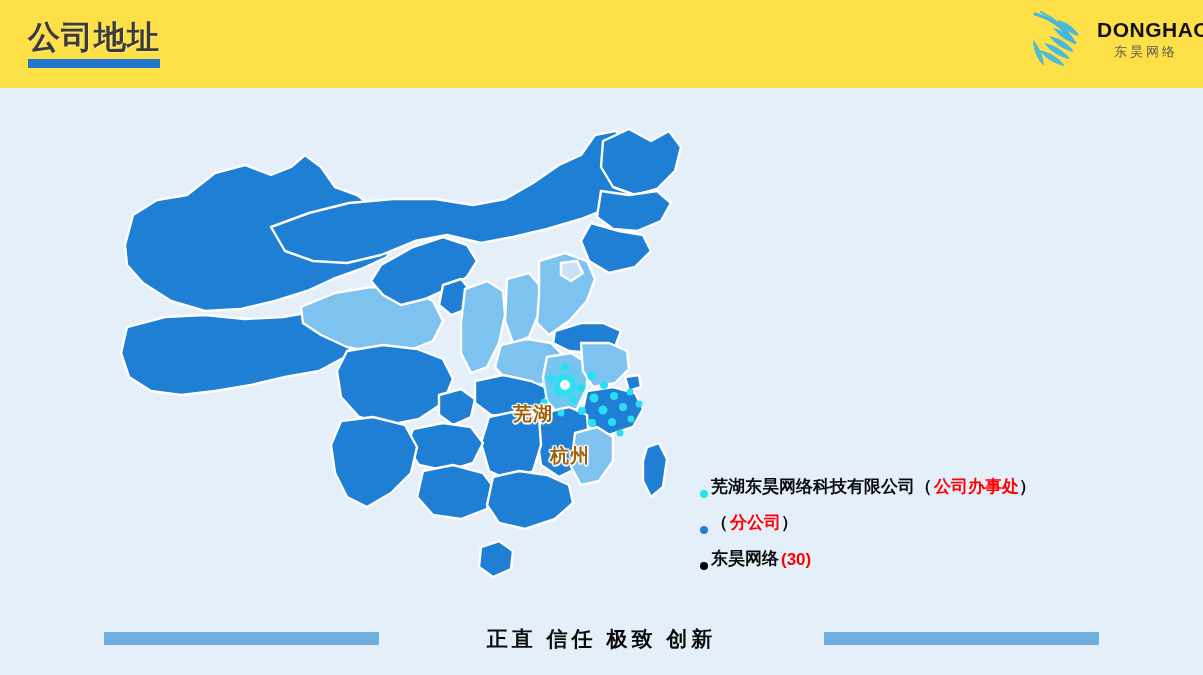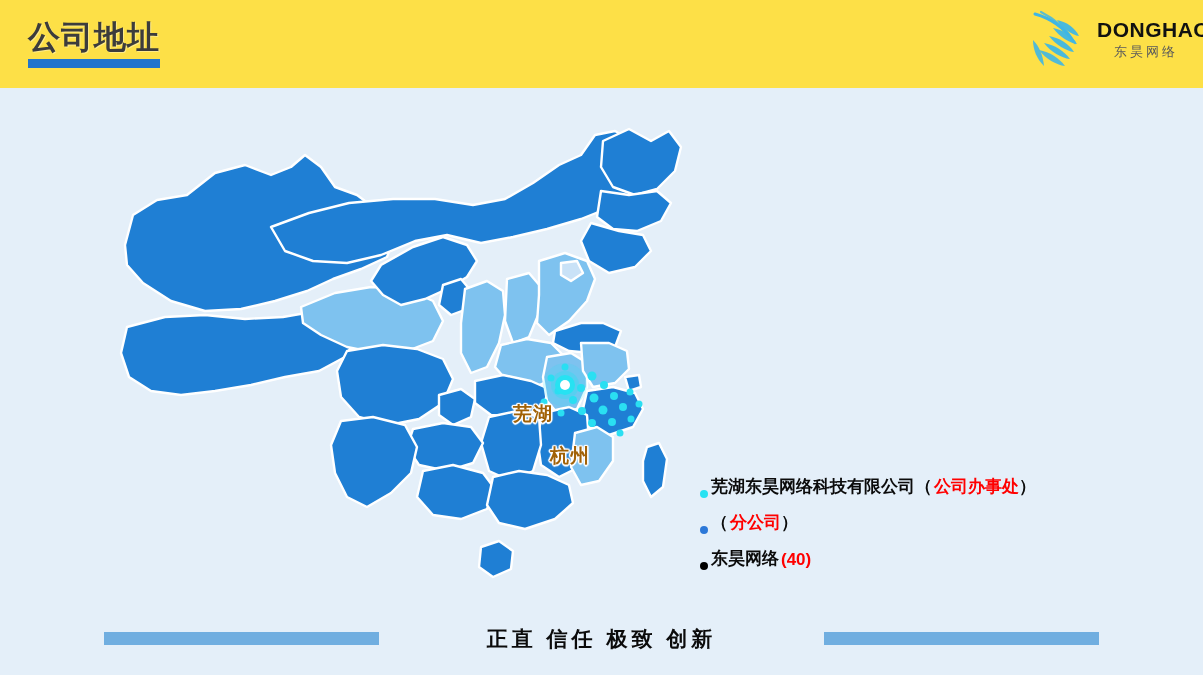--- a/index.html
+++ b/index.html
@@ -221,21 +221,21 @@
   <div class="legend-row">
     <span class="legend-dot" style="background:#2C78D8"></span>
     <span class="paren">（</span>
     <span class="legend-tag">分公司</span>
     <span class="paren">）</span>
   </div>
 
   <div class="legend-row">
     <span class="legend-dot" style="background:#000000"></span>
     <span>东昊网络</span>
-    <span class="legend-tag">(40)</span>
+    <span class="legend-tag">(30)</span>
   </div>
 
 </div>
 
 <div class="footer">
   <div class="rule" id="rule-left"></div>
   <div class="slogan">正直  信任  极致  创新</div>
   <div class="rule" id="rule-right"></div>
 </div>
 

